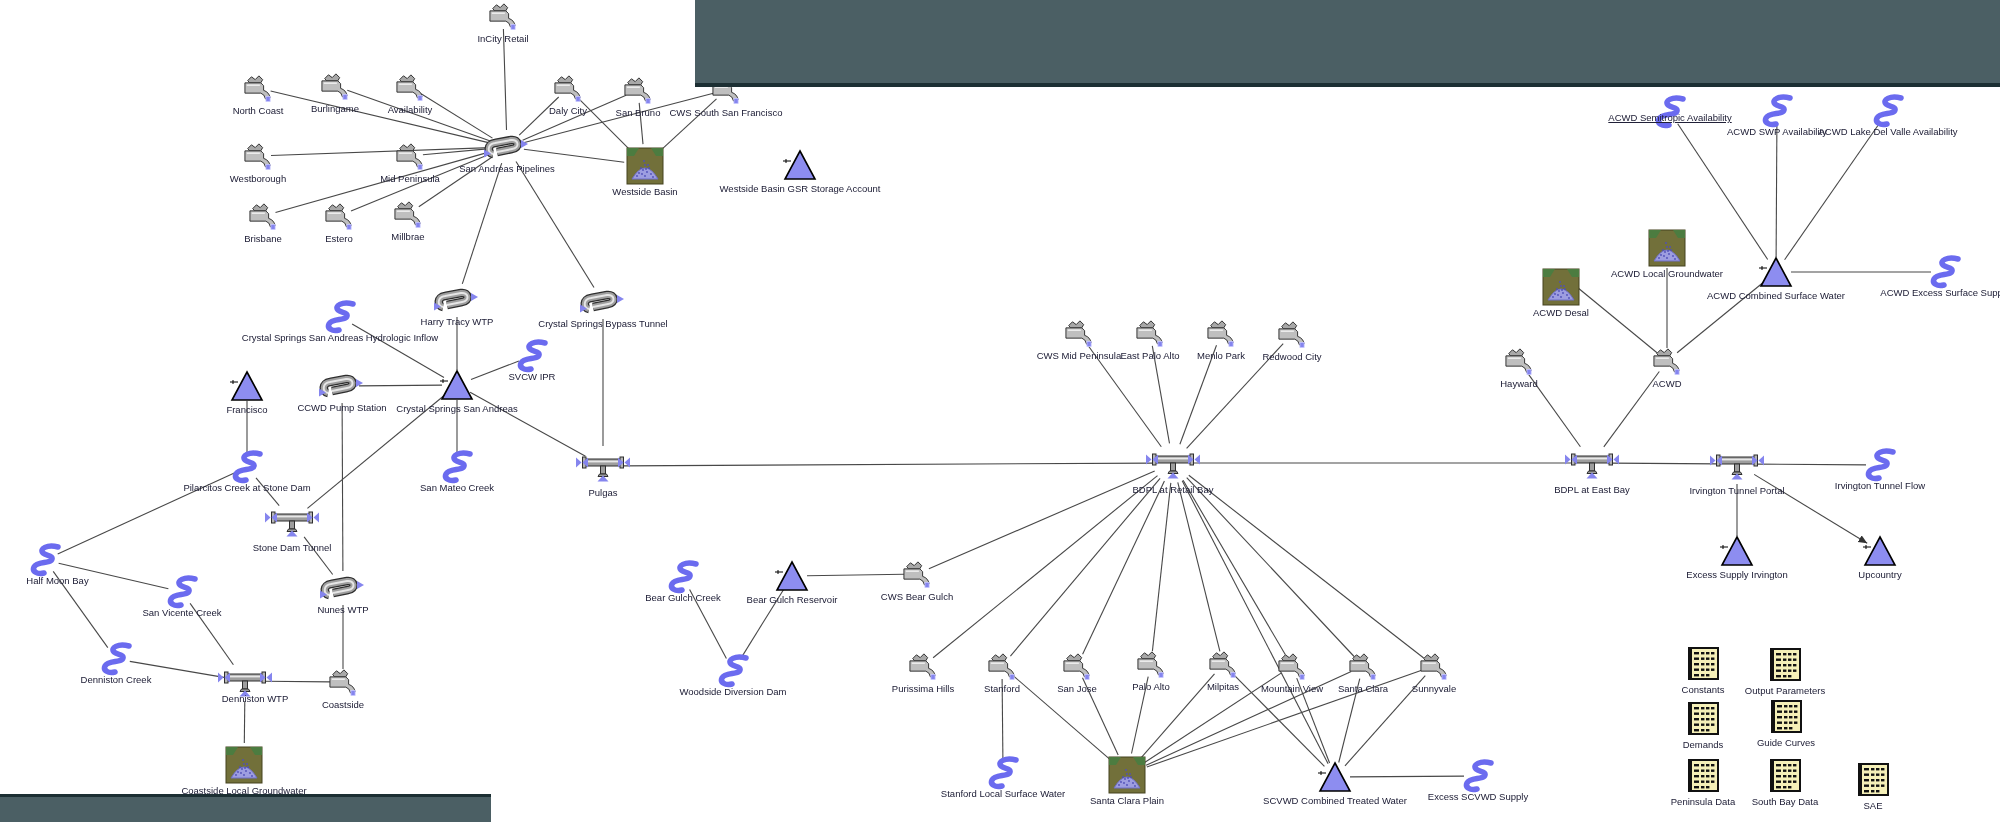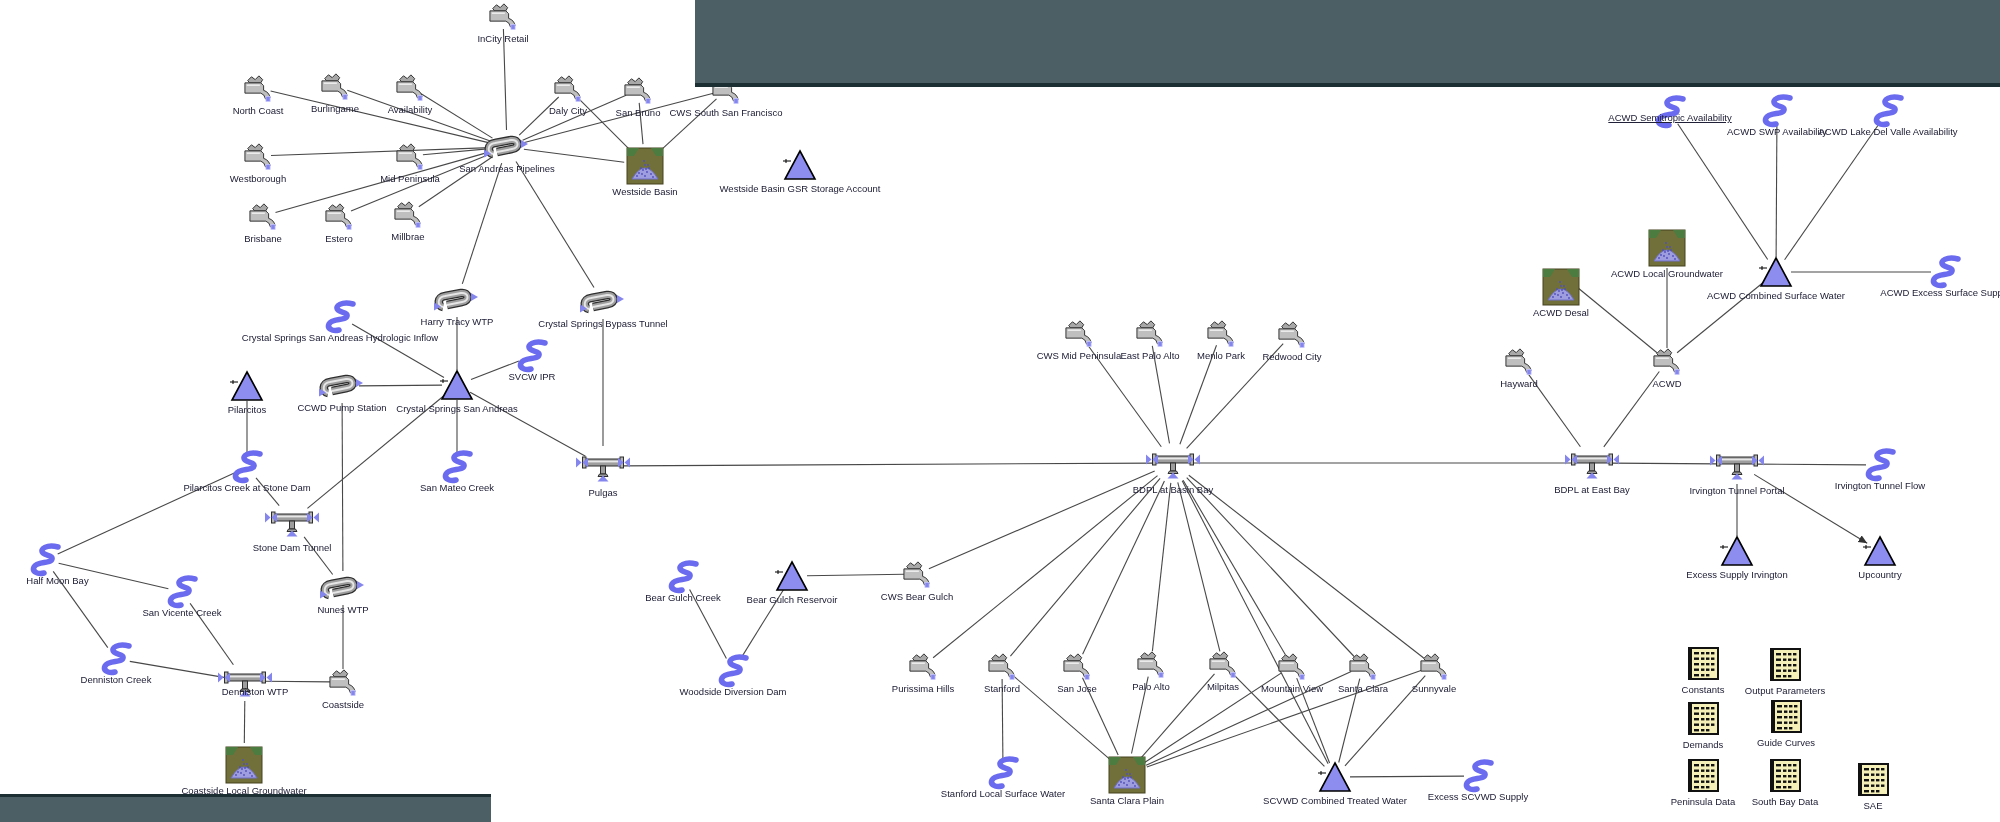--- a/index.html
+++ b/index.html
@@ -245,21 +245,21 @@
           <use href="#i-tlink" xlink:href="#i-tlink" width="46" height="30"></use>
         </svg><div class="nl" style="top:30.5px;">Harry Tracy WTP</div></div>
       <div class="node" style="left:580.0px;top:287.0px;width:46px;height:30px;"><svg width="46" height="30" viewBox="0 0 46 30">
           <use href="#i-tlink" xlink:href="#i-tlink" width="46" height="30"></use>
         </svg><div class="nl" style="top:30.5px;">Crystal Springs Bypass Tunnel</div></div>
       <div class="node" style="left:515.0px;top:339.0px;width:34px;height:34px;"><svg width="34" height="34" viewBox="0 0 34 34">
           <use href="#i-river" xlink:href="#i-river" width="34" height="34"></use>
         </svg><div class="nl" style="top:31.5px;">SVCW IPR</div></div>
       <div class="node" style="left:229.0px;top:369.0px;width:36px;height:34px;"><svg width="36" height="34" viewBox="0 0 36 34">
           <use href="#i-reservoir" xlink:href="#i-reservoir" width="36" height="34"></use>
-        </svg><div class="nl" style="top:34.5px;">Pilarcitos</div></div>
+        </svg><div class="nl" style="top:34.5px;">Francisco</div></div>
       <div class="node" style="left:319.0px;top:371.0px;width:46px;height:30px;"><svg width="46" height="30" viewBox="0 0 46 30">
           <use href="#i-tlink" xlink:href="#i-tlink" width="46" height="30"></use>
         </svg><div class="nl" style="top:30.5px;">CCWD Pump Station</div></div>
       <div class="node" style="left:439.0px;top:368.0px;width:36px;height:34px;"><svg width="36" height="34" viewBox="0 0 36 34">
           <use href="#i-reservoir" xlink:href="#i-reservoir" width="36" height="34"></use>
         </svg><div class="nl" style="top:34.5px;">Crystal Springs San Andreas</div></div>
       <div class="node" style="left:230.0px;top:450.0px;width:34px;height:34px;"><svg width="34" height="34" viewBox="0 0 34 34">
           <use href="#i-river" xlink:href="#i-river" width="34" height="34"></use>
         </svg><div class="nl" style="top:31.5px;">Pilarcitos Creek at Stone Dam</div></div>
       <div class="node" style="left:440.0px;top:450.0px;width:34px;height:34px;"><svg width="34" height="34" viewBox="0 0 34 34">
@@ -275,33 +275,33 @@
           <use href="#i-river" xlink:href="#i-river" width="34" height="34"></use>
         </svg><div class="nl" style="top:31.5px;">San Vicente Creek</div></div>
       <div class="node" style="left:320.0px;top:573.0px;width:46px;height:30px;"><svg width="46" height="30" viewBox="0 0 46 30">
           <use href="#i-tlink" xlink:href="#i-tlink" width="46" height="30"></use>
         </svg><div class="nl" style="top:30.5px;">Nunes WTP</div></div>
       <div class="node" style="left:99.0px;top:642.0px;width:34px;height:34px;"><svg width="34" height="34" viewBox="0 0 34 34">
           <use href="#i-river" xlink:href="#i-river" width="34" height="34"></use>
         </svg><div class="nl" style="top:31.5px;">Denniston Creek</div></div>
       <div class="node" style="left:218.0px;top:665.0px;width:54px;height:32px;"><svg width="54" height="32" viewBox="0 0 54 32">
           <use href="#i-div" xlink:href="#i-div" width="54" height="32"></use>
-        </svg><div class="nl" style="top:21px;padding-left:20px;">Denniston WTP</div></div>
+        </svg><div class="nl" style="top:28px;padding-left:20px;">Denniston WTP</div></div>
       <div class="node" style="left:326.0px;top:668.0px;width:34px;height:28px;"><svg width="34" height="28" viewBox="0 0 34 28">
           <use href="#i-demand" xlink:href="#i-demand" width="34" height="28"></use>
         </svg><div class="nl" style="top:30.5px;">Coastside</div></div>
       <div class="node" style="left:223.0px;top:742.0px;width:42px;height:44px;"><svg width="42" height="44" viewBox="0 0 42 44">
           <use href="#i-gw" xlink:href="#i-gw" width="42" height="44"></use>
         </svg><div class="nl" style="top:42.5px;">Coastside Local Groundwater</div></div>
       <div class="node" style="left:576.0px;top:450.0px;width:54px;height:32px;"><svg width="54" height="32" viewBox="0 0 54 32">
           <use href="#i-div" xlink:href="#i-div" width="54" height="32"></use>
         </svg><div class="nl" style="top:36.5px;">Pulgas</div></div>
       <div class="node" style="left:1146.0px;top:447.0px;width:54px;height:32px;"><svg width="54" height="32" viewBox="0 0 54 32">
           <use href="#i-div" xlink:href="#i-div" width="54" height="32"></use>
-        </svg><div class="nl" style="top:36.5px;">BDPL at Basin Bay</div></div>
+        </svg><div class="nl" style="top:36.5px;">BDPL at Retail Bay</div></div>
       <div class="node" style="left:1062.0px;top:319.0px;width:34px;height:28px;"><svg width="34" height="28" viewBox="0 0 34 28">
           <use href="#i-demand" xlink:href="#i-demand" width="34" height="28"></use>
         </svg><div class="nl" style="top:30.5px;">CWS Mid Peninsula</div></div>
       <div class="node" style="left:1133.0px;top:319.0px;width:34px;height:28px;"><svg width="34" height="28" viewBox="0 0 34 28">
           <use href="#i-demand" xlink:href="#i-demand" width="34" height="28"></use>
         </svg><div class="nl" style="top:30.5px;">East Palo Alto</div></div>
       <div class="node" style="left:1204.0px;top:319.0px;width:34px;height:28px;"><svg width="34" height="28" viewBox="0 0 34 28">
           <use href="#i-demand" xlink:href="#i-demand" width="34" height="28"></use>
         </svg><div class="nl" style="top:30.5px;">Menlo Park</div></div>
       <div class="node" style="left:1275.0px;top:320.0px;width:34px;height:28px;"><svg width="34" height="28" viewBox="0 0 34 28">

